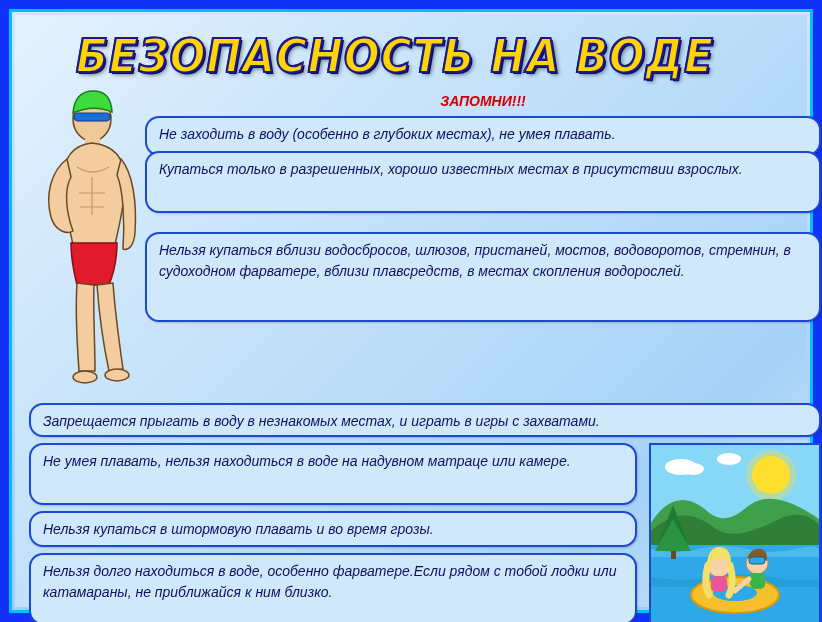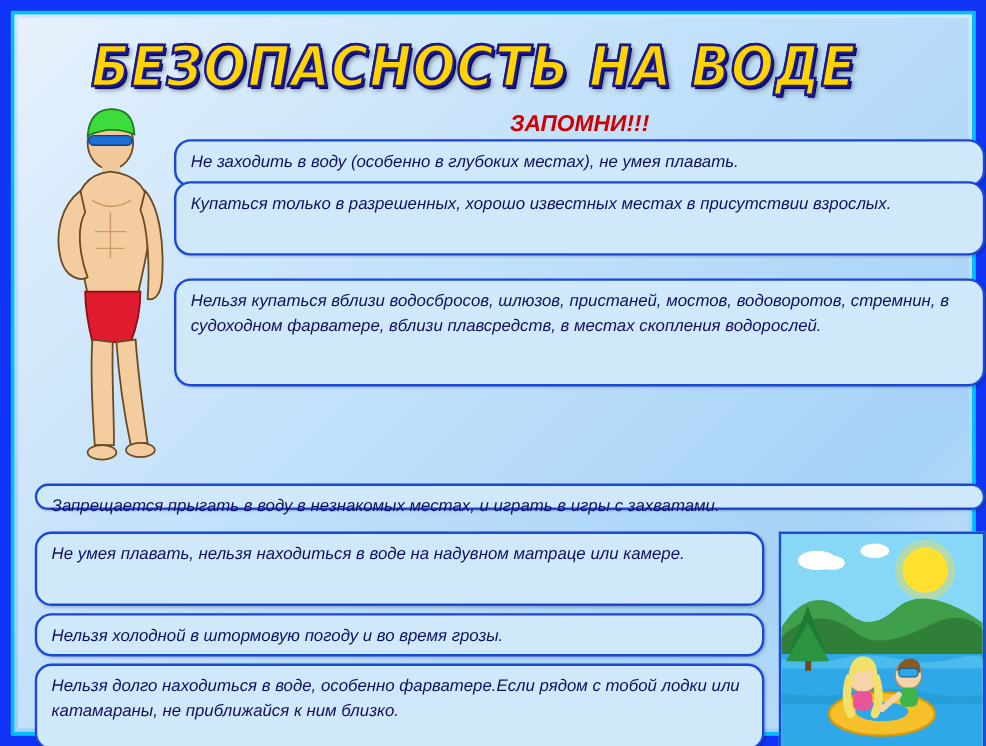--- a/index.html
+++ b/index.html
@@ -54,21 +54,21 @@
   }
 
   .subtitle {
     position: absolute;
     left: 128px;
     top: 78px;
     width: 680px;
     text-align: center;
     color: #d00000;
     font-weight: bold;
-    font-size: 19px;
+    font-size: 14px;
     font-family: "Liberation Sans", sans-serif;
   }
 
   
   .rule {
     position: absolute;
     box-sizing: border-box;
     background: #cfe9fb;
     border: 2px solid #1b49d6;
     border-radius: 14px;
@@ -76,21 +76,21 @@
     font-size: 14px;
     line-height: 1.5;
     padding: 6px 10px 3px 12px;
     font-family: "Liberation Sans", sans-serif;
     box-shadow: 1px 1px 2px rgba(0,0,0,0.18);
   }
   .r1 { left: 130px; top: 101px;  width: 676px; height: 40px; }
   .r2 { left: 130px; top: 136px;  width: 676px; height: 62px; }
   .r3 { left: 130px; top: 217px;  width: 676px; height: 90px; }
   .r4 { left: 140px; top: 317px;  width: 666px; height: 62px; }
-  .r5 { left: 14px;  top: 388px;  width: 792px; height: 22px; }
+  .r5 { left: 14px;  top: 388px;  width: 792px; height: 34px; }
   .r6 { left: 14px;  top: 428px;  width: 608px; height: 62px; }
   .r7 { left: 14px;  top: 496px;  width: 608px; height: 36px; }
   .r8 { left: 14px;  top: 538px;  width: 608px; height: 72px; }
 
   .rule p { margin: 0; }
 
   
   .swimmer {
     position: absolute;
     left: 22px;
@@ -162,21 +162,21 @@
     <div class="rule r3">
       <p>Нельзя купаться вблизи  водосбросов, шлюзов, пристаней, мостов, водоворотов, стремнин, в судоходном фарватере, вблизи плавсредств, в местах скопления водорослей.</p>
     </div>
     <div class="rule r5">
       <p>Запрещается прыгать в воду в незнакомых местах, и играть в игры с захватами.</p>
     </div>
     <div class="rule r6">
       <p>Не умея плавать, нельзя находиться в воде на надувном матраце или камере.</p>
     </div>
     <div class="rule r7">
-      <p>Нельзя холодной в штормовую погоду и во время грозы.</p>
+      <p>Нельзя купаться в штормовую плавать и во время грозы.</p>
     </div>
     <div class="rule r8">
       <p>Нельзя долго находиться в воде, особенно фарватере.Если рядом с тобой лодки или катамараны, не приближайся к ним близко.</p>
     </div>
 
     <div class="photo">
       <svg viewBox="0 0 168 178" width="168" height="178" aria-hidden="true">
 
         <rect x="0" y="0" width="168" height="100" fill="#87d8f7"></rect>
 

